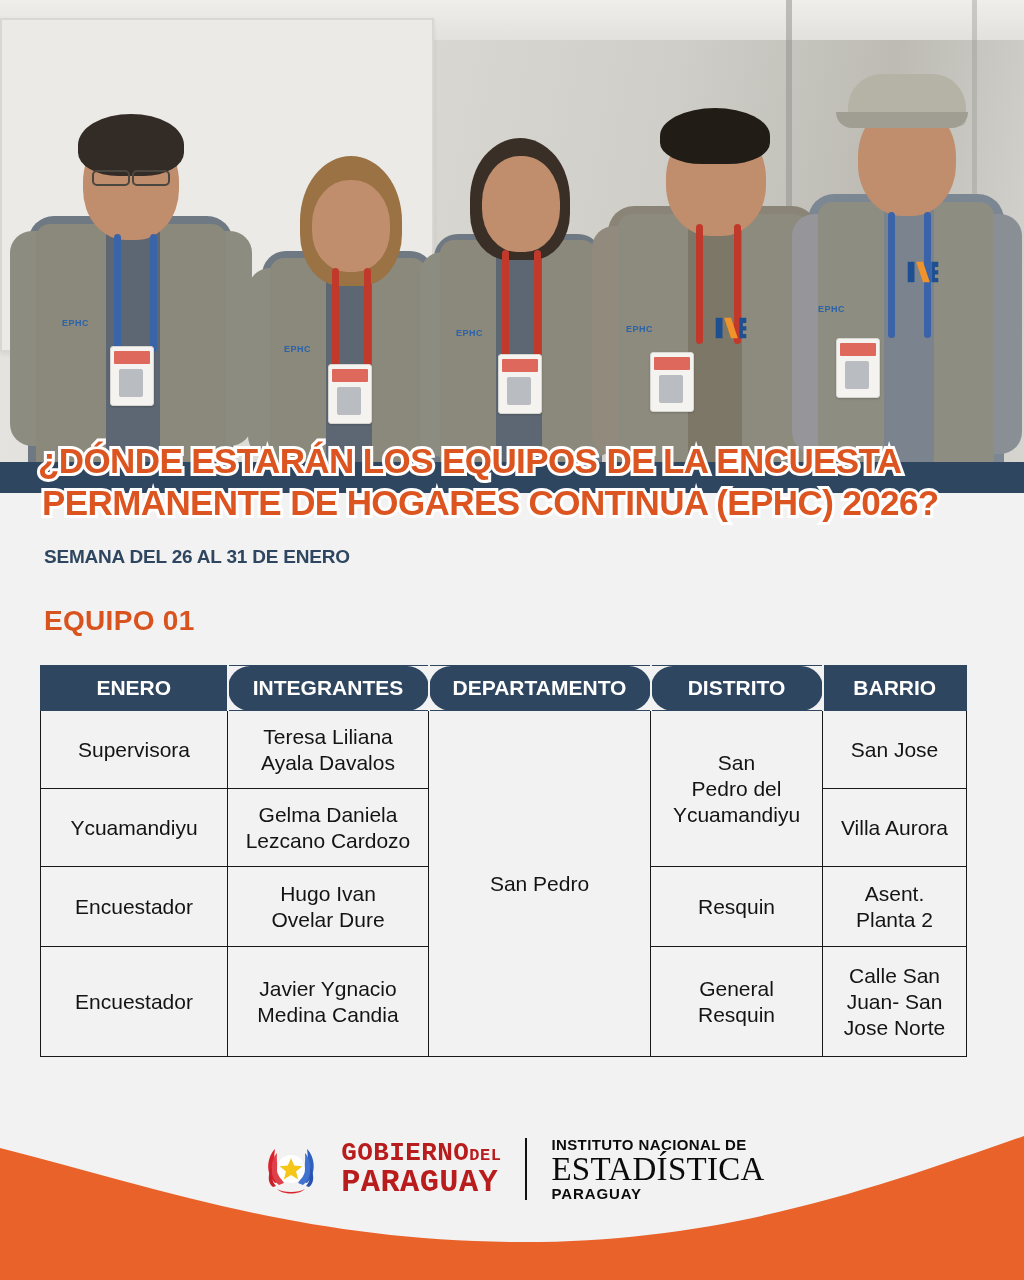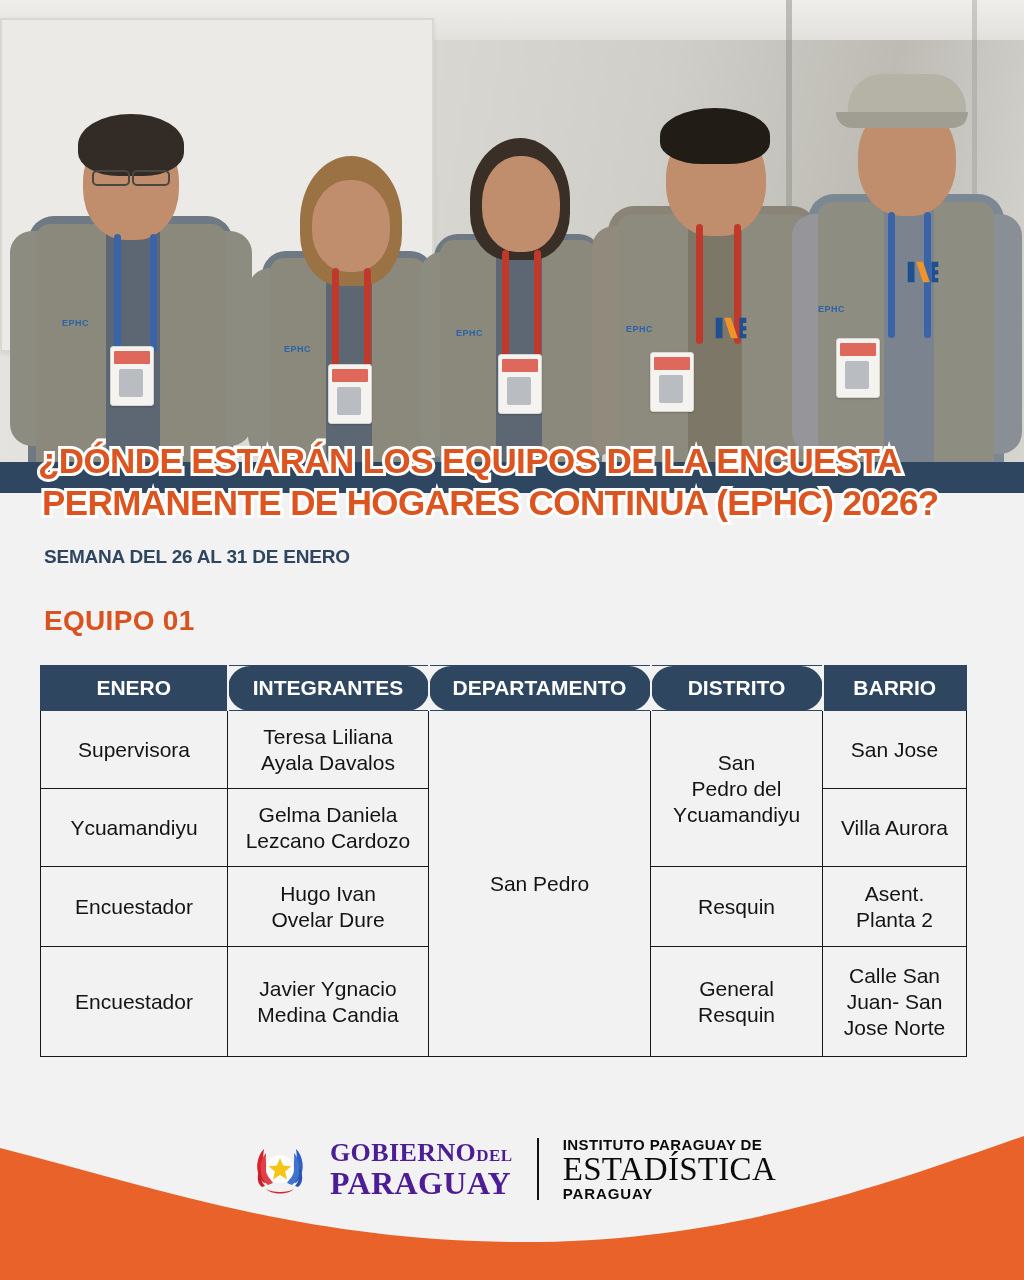--- a/index.html
+++ b/index.html
@@ -71,21 +71,21 @@
     background:#f2f2f2;color:#141414;font-size:21px;text-align:center;
     border:1.6px solid #17181a;padding:8px 5px;line-height:26px;
   }
   .c1{width:187px}.c2{width:201px}.c3{width:222px}.c4{width:172px}.c5{width:144px}
 
   
   .footwave{position:absolute;left:0;bottom:0;width:1024px;height:190px;}
   .logos{position:absolute;left:0;bottom:78px;width:1024px;display:flex;
      justify-content:center;align-items:center;gap:18px;z-index:5;}
   .escudo{width:64px;height:64px;position:relative;flex:none;}
-  .gobtext{font-family:Liberation Serif, serif;color:#4c1d95;line-height:1;}
+  .gobtext{font-family:Liberation Mono, monospace;color:#b91c1c;line-height:1;}
   .gob1{font-size:26px;font-weight:bold;letter-spacing:.4px;}
   .gob1 .del{font-size:17px;letter-spacing:.5px;}
   .gob2{font-size:32px;font-weight:bold;letter-spacing:.4px;margin-top:1px;}
   .vbar{width:2px;height:62px;background:#111;margin:0 6px;flex:none;}
   .inetext{line-height:1.04;color:#0b0b0b;}
   .ine1{font-family:"Liberation Sans", sans-serif;font-size:15px;font-weight:bold;letter-spacing:.4px;}
   .ine2{font-family:"Liberation Serif", serif;font-size:33px;font-weight:normal;letter-spacing:.3px;}
   .ine3{font-family:"Liberation Sans", sans-serif;font-size:15px;font-weight:bold;letter-spacing:.9px;}
 </style>
 </head>
@@ -263,19 +263,19 @@
     <div class="gobtext">
       <div class="gob1">
         <span>GOBIERNO</span><span class="del">DEL</span>
       </div>
       <div class="gob2">PARAGUAY</div>
     </div>
 
     <div class="vbar"></div>
 
     <div class="inetext">
-      <div class="ine1">INSTITUTO PARAGUAY DE</div>
+      <div class="ine1">INSTITUTO NACIONAL DE</div>
       <div class="ine2">ESTADÍSTICA</div>
       <div class="ine3">PARAGUAY</div>
     </div>
   </div>
 
 </div>
 
 </body></html>

